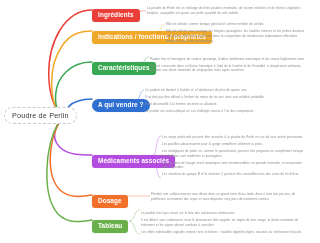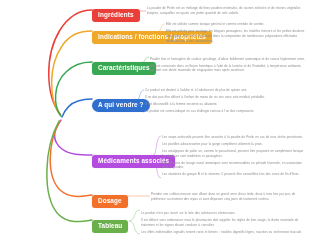--- a/index.html
+++ b/index.html
@@ -69,20 +69,21 @@
       <path stroke="#ea3f38" d="M140 11 L146 11"></path>
       <path stroke="#f0a828" d="M157 32 C 162 32, 160 24, 165 24 M157 32 C 162 32, 160 42, 165 42"></path>
       <path stroke="#38a852" d="M141 63 C 146 63, 144 57, 149 57 M141 63 C 146 63, 144 71, 149 71"></path>
       <path stroke="#2f6fd0" d="M136 100 C 141 100, 139 90, 144 90 M136 100 C 141 100, 139 112, 144 112"></path>
       <path stroke="#b44ce0" d="M152 156 C 158 156, 155 136, 161 136 M152 156 C 158 156, 155 178, 161 178"></path>
       <path stroke="#f2702a" d="M126 196 L150 196"></path>
       <path stroke="#6ab04a" d="M129 221 C 136 221, 133 210, 140 210 M129 221 C 136 221, 133 234, 140 234"></path>
     </g>
   </svg>
 
+  <div class="root">Poudre de Perlin</div>
 
   <div class="branch" style="left:92px;top:3px;">
     <span class="pill" style="background:#ea3f38;">Ingrédients</span>
   </div>
   <div class="details" style="left:147px;top:2px;width:158px;height:18px;">
     <div class="detail">La poudre de Perlin est un mélange de fines poudres minérales, de racines séchées et de résines végétales broyées, auxquelles on ajoute une petite quantité de sels volatils.</div>
   </div>
 
   <div class="branch" style="left:92px;top:25px;">
     <span class="pill" style="background:#f0a828;">Indications / fonctions / propriétés</span>

